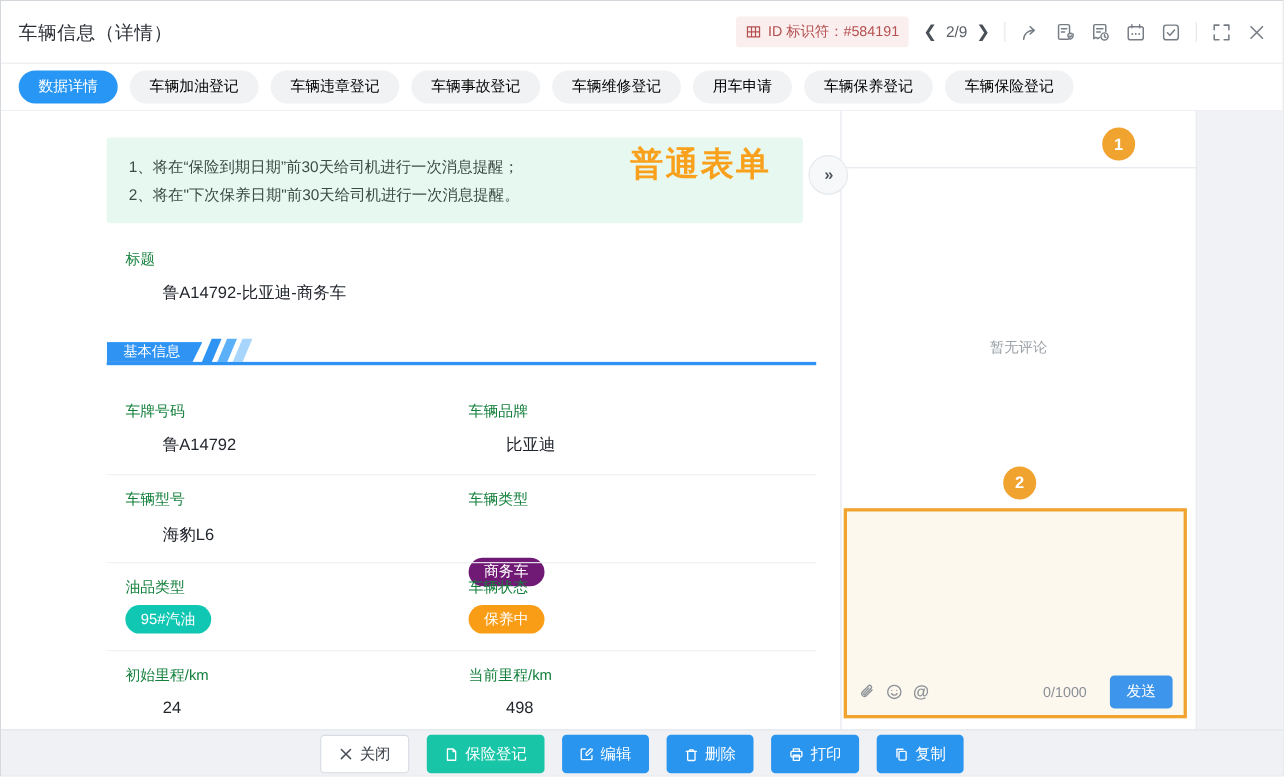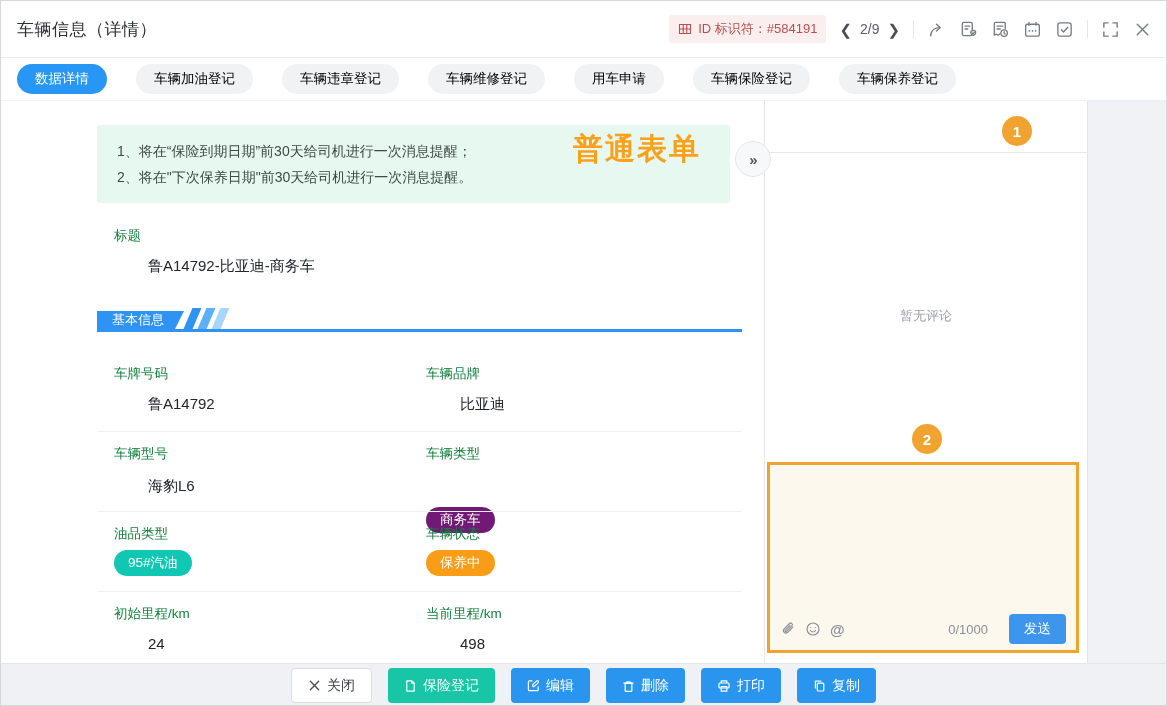--- a/index.html
+++ b/index.html
@@ -15,21 +15,21 @@
   .id-badge { display:flex; align-items:center; gap:6px; background:#fbeeee; color:#b55050;
     font-size:13px; padding:5px 9px; border-radius:3px; }
   .pager { display:flex; align-items:center; gap:8px; color:#5a6068; font-size:14px; }
   .pager .chev { font-size:15px; font-weight:bold; color:#4a5058; cursor:pointer; line-height:1; }
   .vdiv { width:1px; height:18px; background:#e3e6ea; }
   .tool-icon { color:#767c84; display:flex; align-items:center; cursor:pointer; }
   .tool-icon svg { display:block; }
 
   
   .tabbar { position:absolute; left:0; top:57px; width:100%; height:43px; background:#fff;
-    border-bottom:1px solid #edf0f4; display:flex; align-items:center; gap:29px; padding:0 16px; }
+    border-bottom:1px solid #edf0f4; display:flex; align-items:center; gap:11px; padding:0 16px; }
   .pill { height:30px; display:flex; align-items:center; padding:0 18px; border-radius:16px;
     background:#f1f2f4; color:#000000; font-size:13.5px; cursor:pointer; white-space:nowrap; }
   .pill.active { background:#2796f5; color:#fff; }
 
   
   .form-region { position:absolute; left:0; top:100px; width:763px; height:562px; background:#fff; overflow:hidden; }
   .comment-panel { position:absolute; left:763px; top:100px; width:324px; height:562px; background:#fff;
     border-left:1px solid #e4e7ed; border-right:1px solid #e2e5e9; overflow:visible; }
   .right-strip { position:absolute; left:1087px; top:100px; width:80px; height:562px; background:#f0f2f5; }
 
@@ -160,24 +160,25 @@
           <path d="M4.5 4.5l11 11M15.5 4.5l-11 11"></path>
           </svg>
       </span>
     </div>
   </div>
 
   <div class="tabbar">
     <div class="pill active">数据详情</div>
     <div class="pill">车辆加油登记</div>
     <div class="pill">车辆违章登记</div>
+    <div class="pill">车辆事故登记</div>
     <div class="pill">车辆维修登记</div>
     <div class="pill">用车申请</div>
+    <div class="pill">车辆保养登记</div>
     <div class="pill">车辆保险登记</div>
-    <div class="pill">车辆保养登记</div>
   </div>
 
   <div class="form-region">
     <div class="notice">
       <div class="notice-line">1、将在“保险到期日期”前30天给司机进行一次消息提醒；</div>
       <div class="notice-line">2、将在"下次保养日期"前30天给司机进行一次消息提醒。</div>
     </div>
     <div class="watermark">普通表单</div>
 
     <div class="f-label" style="left:113px; top:126px;">标题</div>

